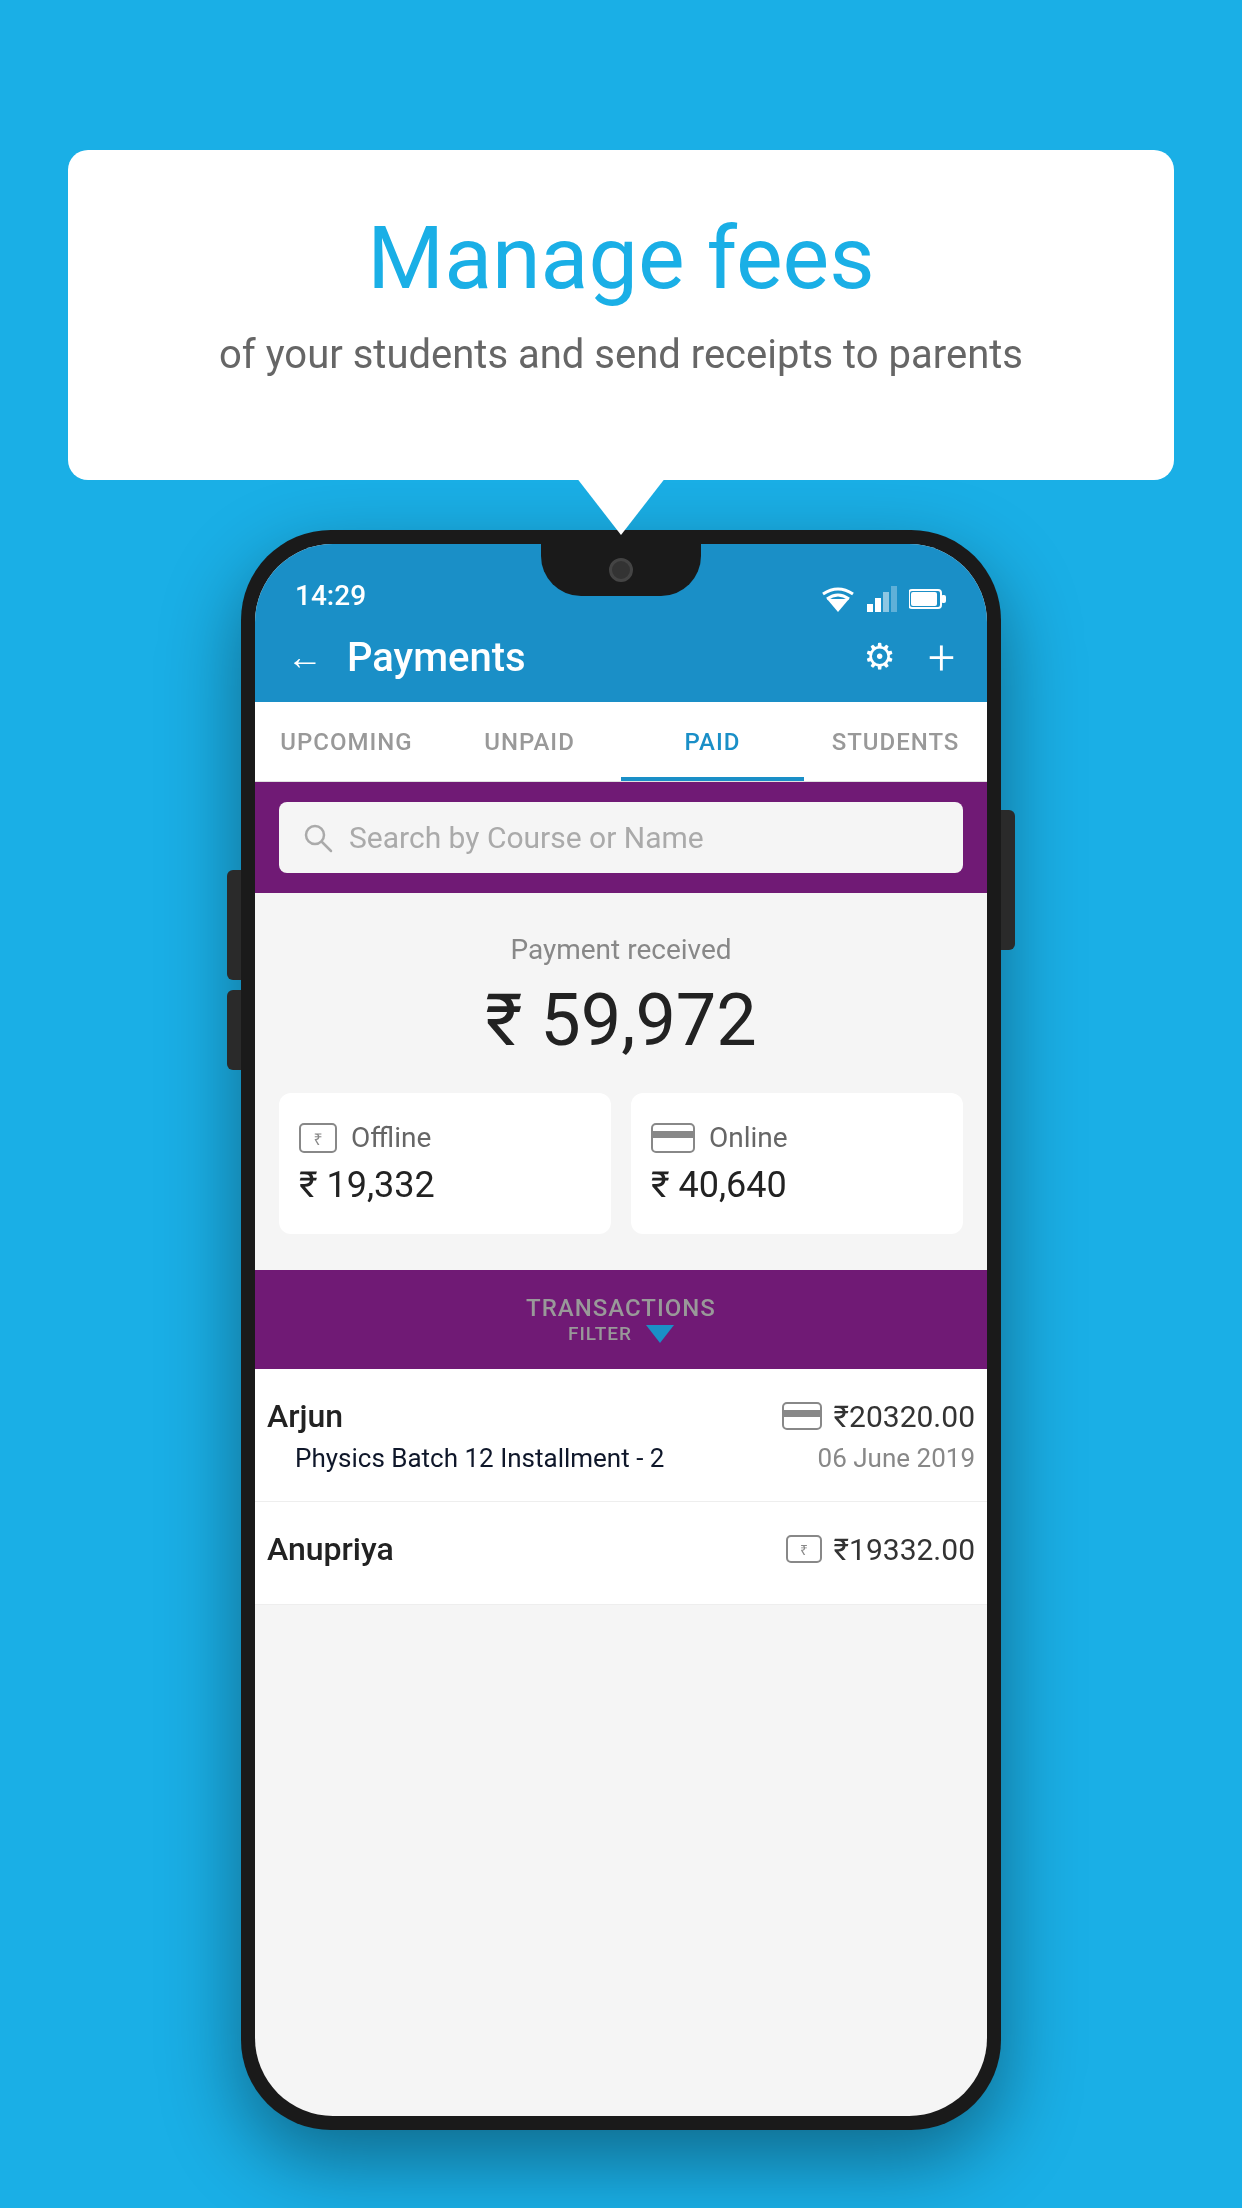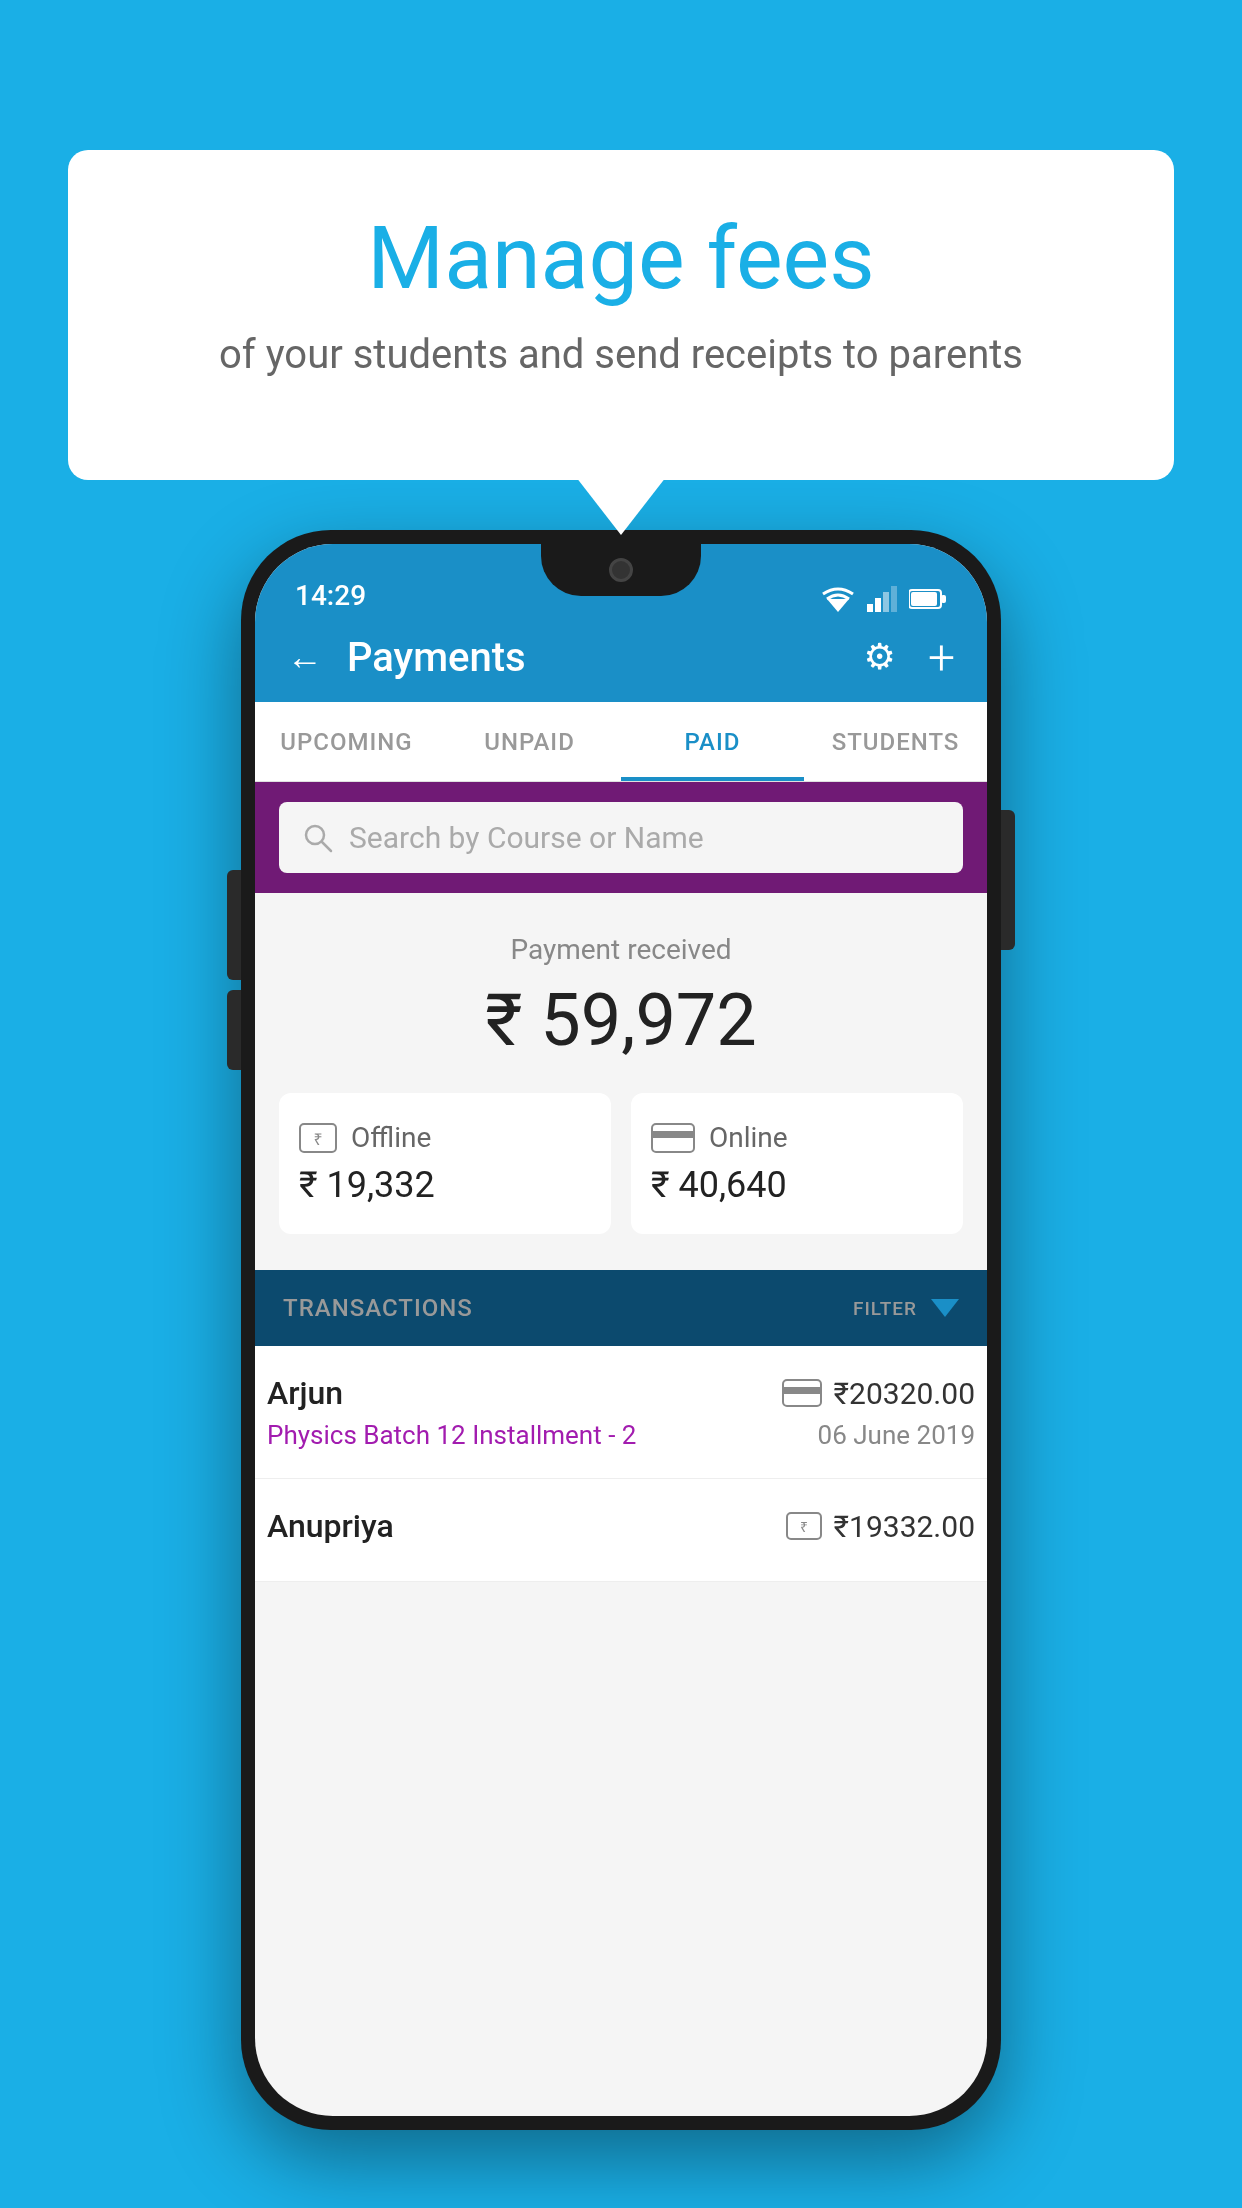--- a/index.html
+++ b/index.html
@@ -296,25 +296,26 @@
     }
 
     .card-amount {
       font-size: 36px;
       color: #222;
       font-weight: 400;
     }
 
     
     .transactions-header {
-      background: #0c4a6e;
+      background: #701a75;
       display: flex;
       align-items: center;
       justify-content: space-between;
       padding: 24px 28px;
+      flex-direction: column;
     }
 
     .transactions-label {
       font-size: 24px;
       color: #999;
       font-weight: 500;
       letter-spacing: 1px;
     }
 
     .filter-label {
@@ -366,21 +367,22 @@
       color: #333;
     }
 
     .transaction-bottom {
       display: flex;
       justify-content: space-between;
     }
 
     .course-name {
       font-size: 26px;
-      color: #a21caf;
+      color: #0f172a;
+      margin-left: 28px;
     }
 
     .transaction-date {
       font-size: 26px;
       color: #888;
     }
   </style>
 </head>
 <body>
 

